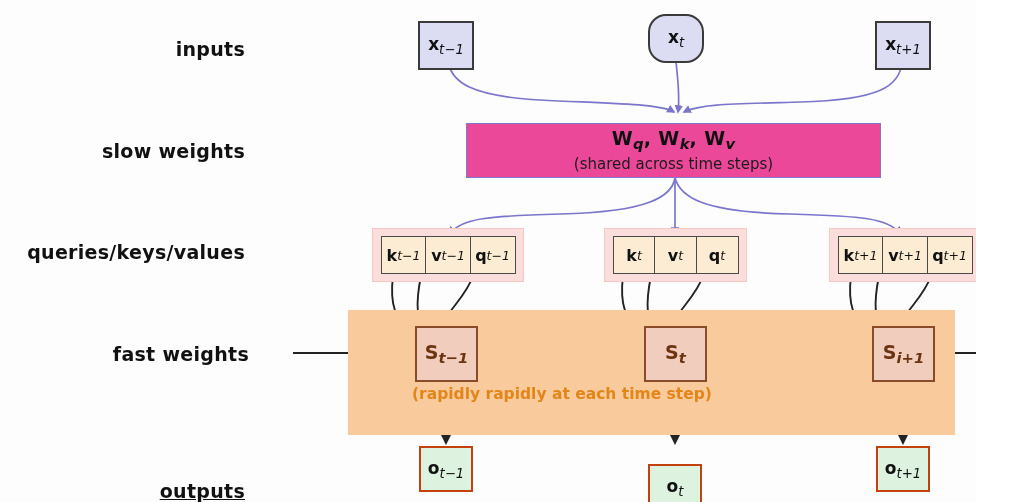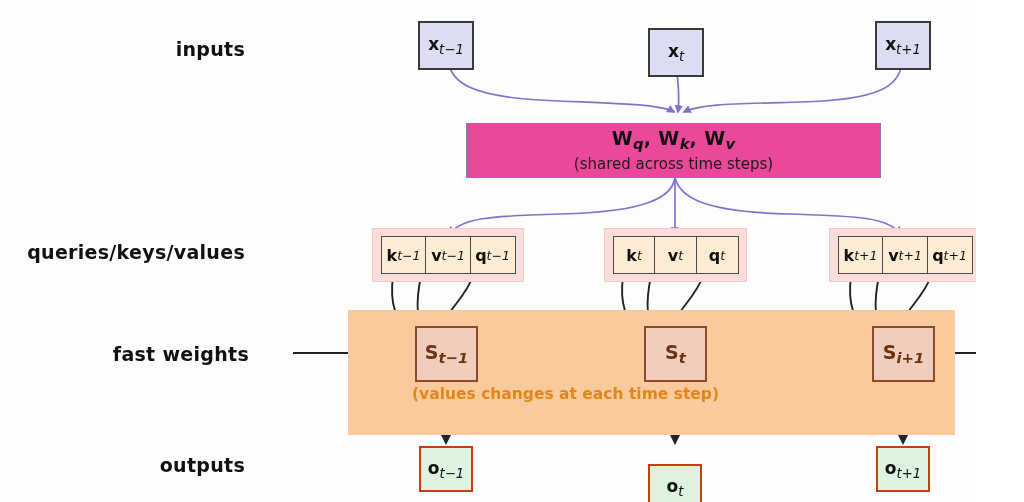--- a/index.html
+++ b/index.html
@@ -179,33 +179,34 @@
     </g>
 
     <g fill="none" stroke="#222222" stroke-width="2">
       <path d="M 446 382 L 446 443" marker-end="url(#kArrow)"></path>
       <path d="M 675 382 L 675 443" marker-end="url(#kArrow)"></path>
       <path d="M 903 382 L 903 443" marker-end="url(#kArrow)"></path>
     </g>
   </svg>
 
   <div class="row-label" style="left:60px; top:38px; width:185px;">inputs</div>
+  <div class="row-label" style="left:60px; top:140px; width:185px;">slow weights</div>
   <div class="row-label" style="left:0px; top:241px; width:245px;">queries/keys/values</div>
   <div class="row-label" style="left:64px; top:343px; width:185px;">fast weights</div>
-  <div class="row-label" style="left:60px; top:454px; width:185px;">outputs</div>
+  <div class="row-label" style="left:60px; top:480px; width:185px;text-decoration:underline;">outputs</div>
 
   <div class="orange-band" style="left:348px; top:310px; width:607px; height:125px;"></div>
-  <div class="band-note" style="left:412px; top:385px;">(values changes at each time step)</div>
+  <div class="band-note" style="left:412px; top:385px;">(rapidly rapidly at each time step)</div>
 
   <div class="box input-box" style="left:418px; top:21px; width:56px; height:49px;">
     <span>
       <span class="mv">x</span><span class="sb">t−1</span>
     </span>
   </div>
-  <div class="box input-box" style="left:648px; top:28px; width:56px; height:49px;">
+  <div class="box input-box" style="left:648px; top:14px; width:56px; height:49px;border-radius:18px;">
     <span>
       <span class="mv">x</span><span class="sb">t</span>
     </span>
   </div>
   <div class="box input-box" style="left:875px; top:21px; width:56px; height:49px;">
     <span>
       <span class="mv">x</span><span class="sb">t+1</span>
     </span>
   </div>
 

